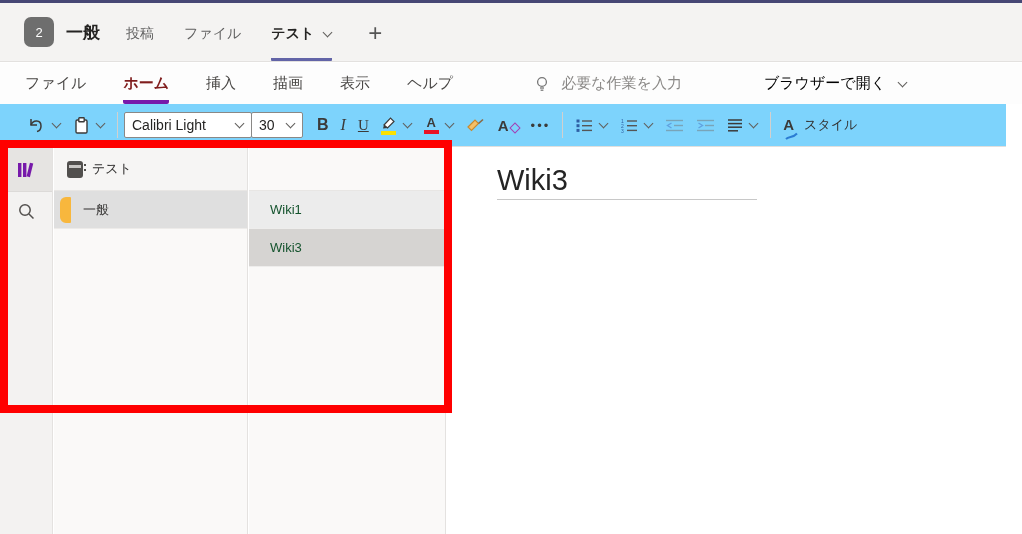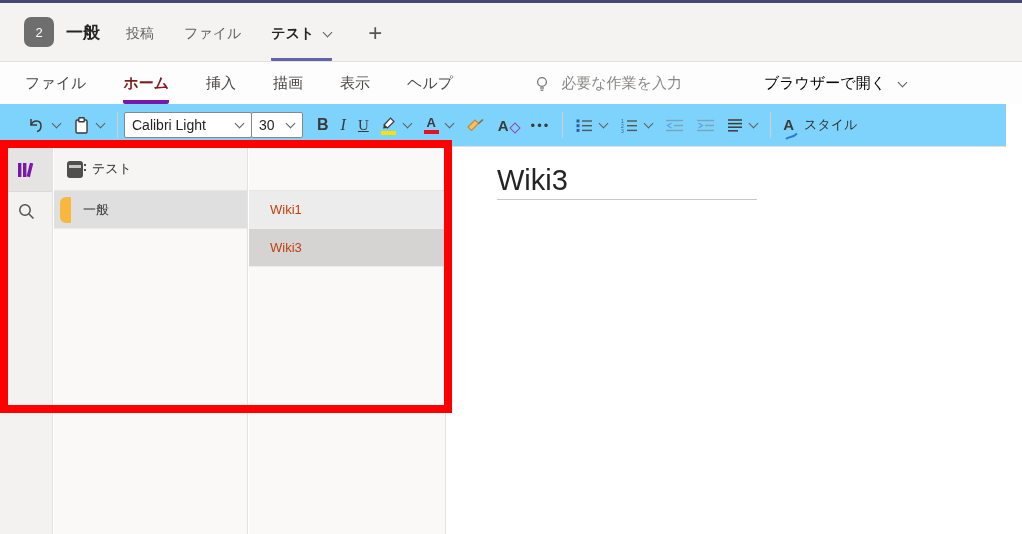--- a/index.html
+++ b/index.html
@@ -65,21 +65,21 @@
   .nb-icon .band{position:absolute;left:2px;right:2px;top:4px;height:3px;background:#c9c7c5;}
   .nb-icon .dots{position:absolute;right:-3px;top:3px;display:flex;flex-direction:column;gap:3px;}
   .nb-icon .dots i{width:2px;height:2px;background:#514f4d;display:block;}
   .sec-row{height:38px;display:flex;align-items:center;gap:12px;padding-left:6px;font-size:13px;
            color:#323130;border-bottom:1px solid #edebe9;box-sizing:border-box;cursor:pointer;}
   .sec-row.selected{background:#dfdfdf;}
   .sec-tab{width:11px;height:26px;border-radius:6px 1px 1px 6px;}
 
   .pages{position:absolute;left:249px;top:0;bottom:0;width:197px;background:#faf9f8;border-right:1px solid #e4e2e0;box-sizing:border-box;}
   .pages-header{height:43px;border-bottom:1px solid #e8e6e4;box-sizing:border-box;}
-  .page-row{height:38px;display:flex;align-items:center;padding-left:21px;font-size:13px;color:#c2410c;
+  .page-row{height:38px;display:flex;align-items:center;padding-left:21px;font-size:13px;color:#14532d;
             border-bottom:1px solid #eeedec;box-sizing:border-box;cursor:pointer;}
   .page-row.hover{background:#ececec;}
   .page-row.selected{background:#d6d4d2;}
 
   .content{position:absolute;left:447px;top:0;right:0;bottom:0;background:#fff;padding:16px 0 0 50px;box-sizing:border-box;}
   .page-title{font-size:29px;font-weight:300;color:#242424;line-height:32px;}
   .title-underline{width:260px;border-bottom:1px solid #c8c8c8;margin-top:3px;}
   .date-row{margin-top:9px;font-size:12px;color:#424242;display:flex;gap:22px;}
 
   

